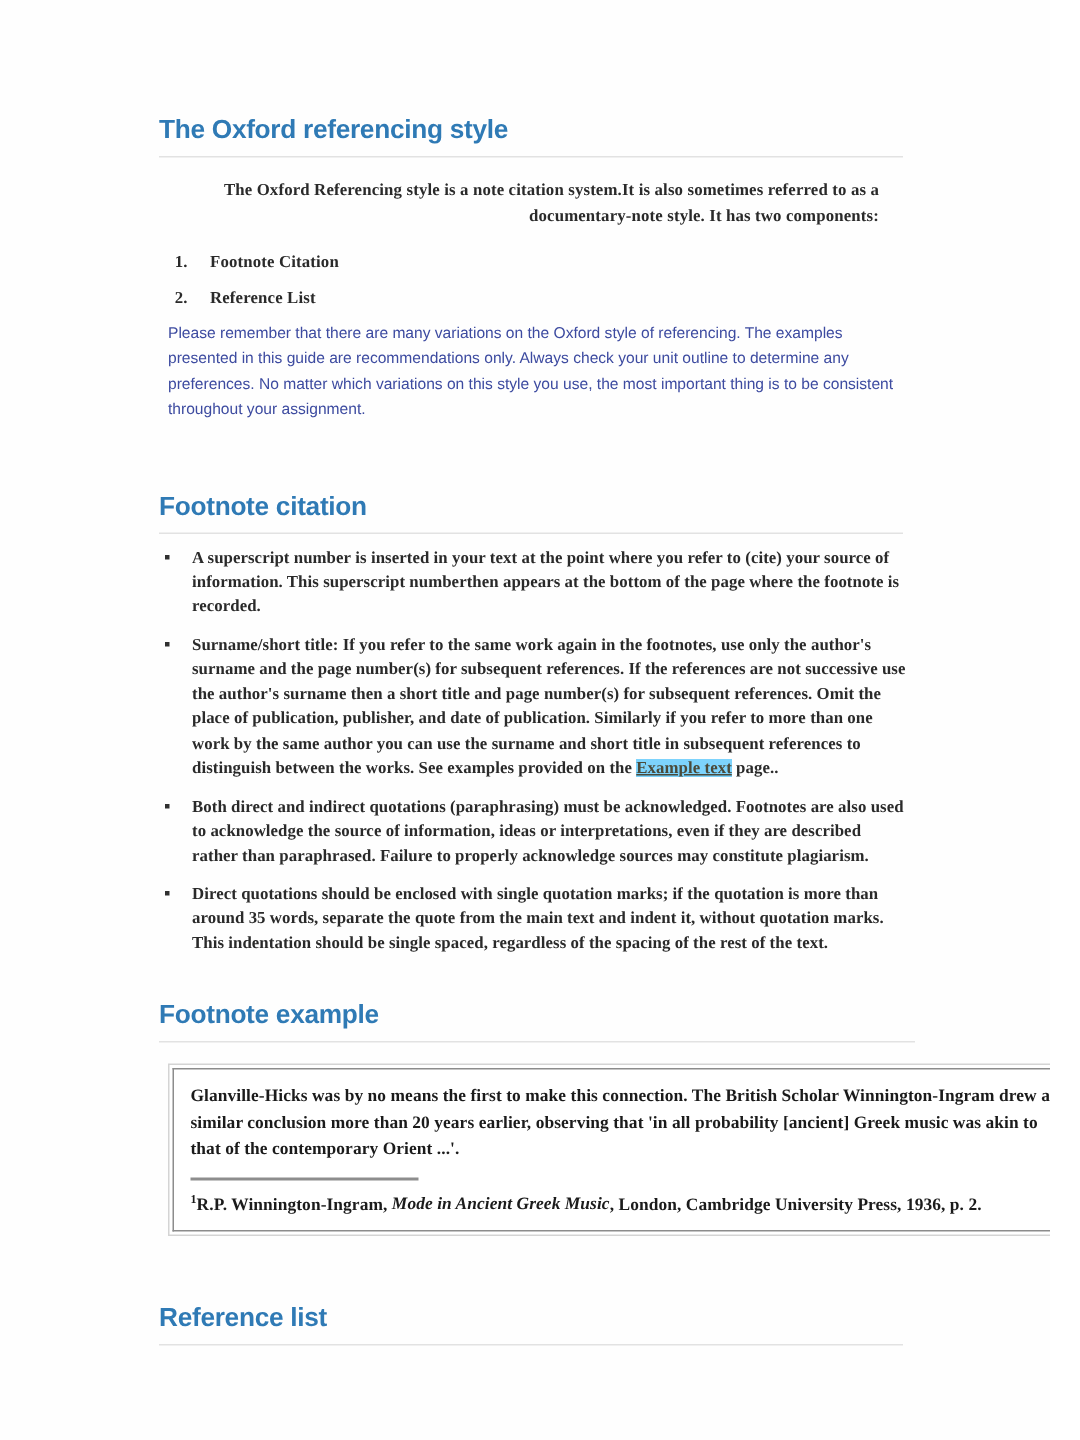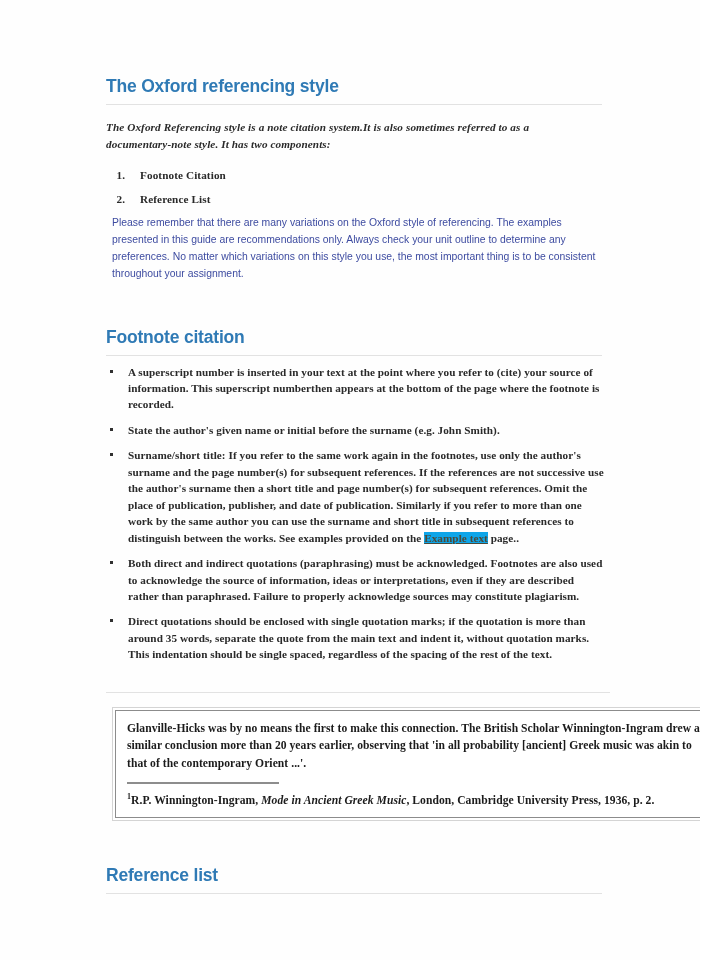--- a/index.html
+++ b/index.html
@@ -49,24 +49,23 @@
   }
   .h-rule.wide { width: 504px; }
 
   
   .body-p {
     font-size: 11.2px;
     line-height: 1.55;
     color: #2a2a2a;
     margin: 14px 0 0 0;
     width: 480px;
-    text-align: left;
+    text-align: right;
     font-weight: 600;
     letter-spacing: 0.1px;
-    font-style: italic;
   }
 
   
   ol.num-list {
     margin: 13px 0 0 0;
     padding: 0 0 0 22px;
     font-size: 11.2px;
     line-height: 1.45;
     color: #2a2a2a;
     font-weight: 600;
@@ -109,21 +108,21 @@
     position: absolute;
     left: 4px;
     top: 6px;
     width: 3px;
     height: 3px;
     background: #303030;
   }
   .b { font-weight: 800; }
   a.inline-link {
     color: #4a4a3a;
-    background: #0ea5e9;
+    background: #7dd3fc;
     text-decoration: underline;
   }
 
   
   .fn-box-wrap {
     margin: 14px 0 0 6px;
     width: 700px;
   }
   .fn-box {
     border: 1px solid #d4d4d4;
@@ -195,43 +194,41 @@
     <section>
       <h2 class="h-sect">Footnote citation</h2>
       <hr class="h-rule">
 
       <ul class="bullets">
 
         <li>
           <span class="b">A superscript number</span><span> is inserted in your text at the point where you refer to (cite) your source of information. This </span><span class="b">superscript number</span><span>then appears at the bottom of the page where the footnote is recorded.</span>
         </li>
 
-        <li>
-          <span>State the author's given name or initial before the surname (e.g. John Smith).</span>
-        </li>
 
 
         <li>
           <span class="b">Surname/short title:</span><span> If you refer to the same work again in the footnotes, use only the author's surname and the page number(s) for subsequent references. If the references are not successive use the author's surname then a short title and page number(s) for subsequent references. Omit the place of publication, publisher, and date of publication. Similarly if you refer to more than one work by the same author you can use the surname and short title in subsequent references to distinguish between the works. See examples provided on the </span><a href="#" class="inline-link">Example text</a><span> page..</span>
         </li>
 
         <li>
           <span>Both direct and indirect quotations (paraphrasing) must be acknowledged. Footnotes are also used to acknowledge the source of information, ideas or interpretations, even if they are described rather than paraphrased. Failure to properly acknowledge sources may constitute plagiarism.</span>
         </li>
 
         <li>
           <span>Direct quotations should be enclosed with single quotation marks; if the quotation is more than around 35 words, separate the quote from the main text and indent it, without quotation marks. This indentation should be single spaced, regardless of the spacing of the rest of the text.</span>
         </li>
 
       </ul>
     </section>
 
     <div class="sect-gap-sm"></div>
 
     <section>
+      <h2 class="h-sect">Footnote example</h2>
       <hr class="h-rule wide">
 
       <div class="fn-box-wrap">
         <div class="fn-box">
           <div class="fn-inner">
             <div class="fn-quote">
               <span class="ln">Glanville-Hicks was by no means the first to make this connection. The British Scholar Winnington-Ingram drew a</span>
               <span class="ln">similar conclusion more than 20 years earlier, observing that 'in all probability [ancient] Greek music was akin to</span>
               <span class="ln">that of the contemporary Orient ...'.</span>
             </div>

